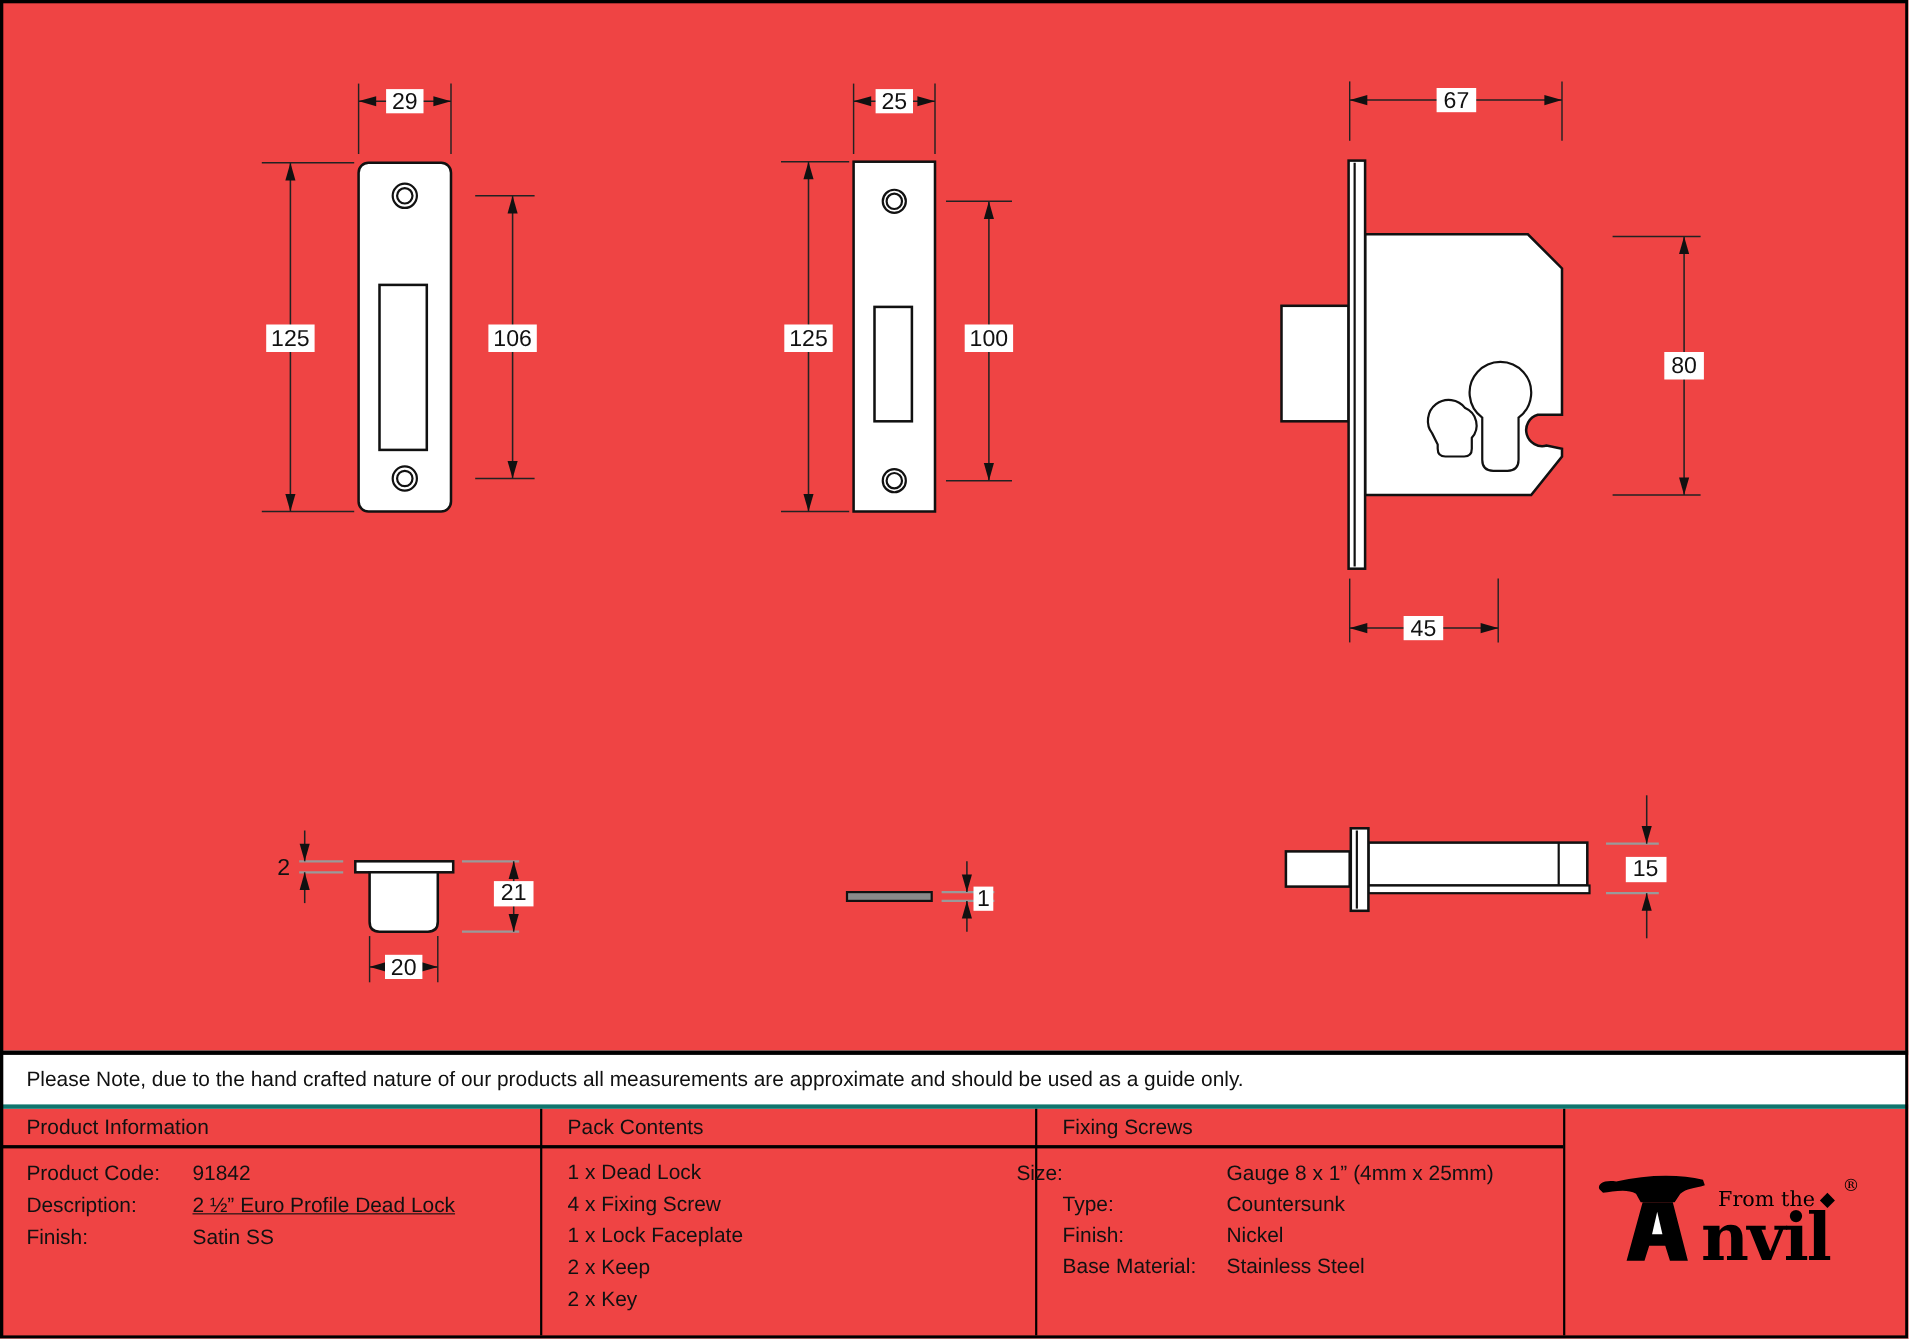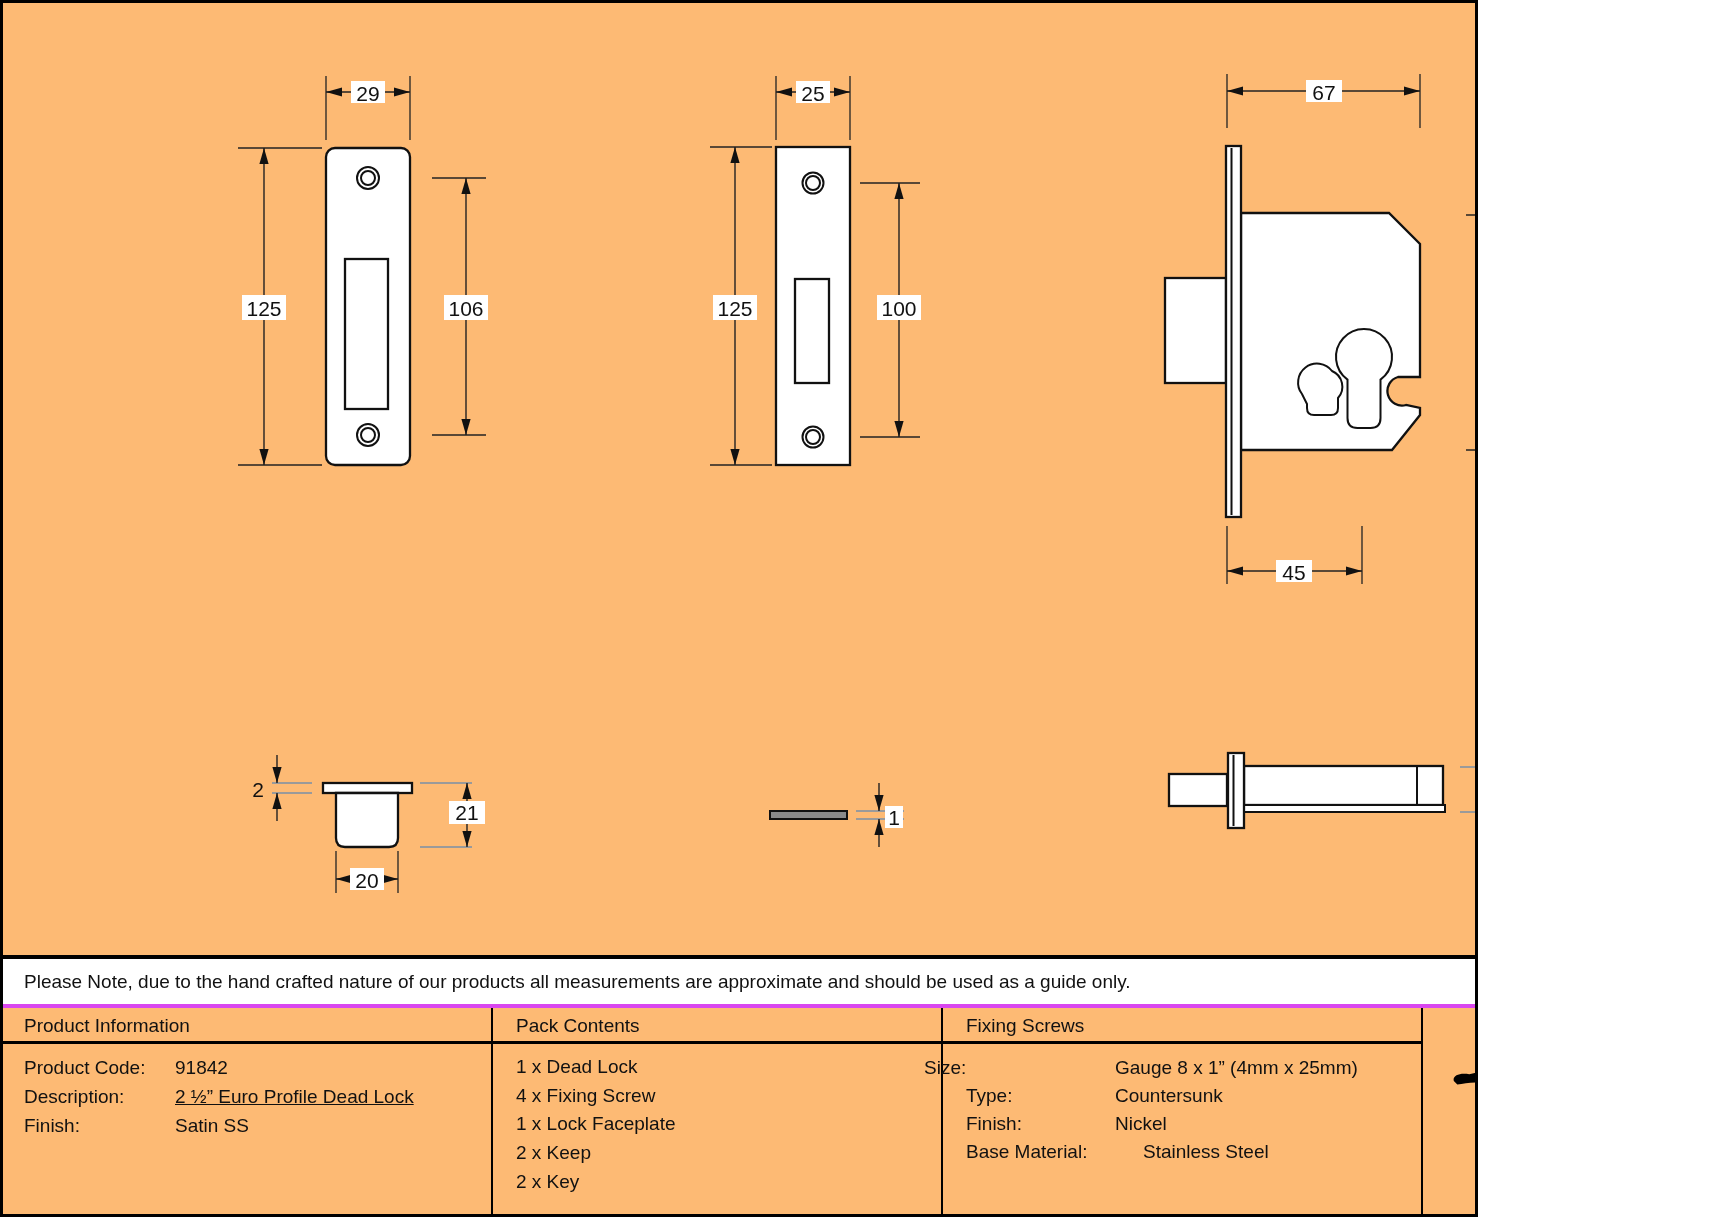--- a/index.html
+++ b/index.html
@@ -1,29 +1,29 @@
 <!DOCTYPE html>
 <html><head>
 <meta charset="utf-8">
 <style>
   html,body{margin:0;padding:0;background:#fff;}
-  .stage{position:relative;width:1478px;height:1217px;background:#fdba74;
+  .stage{position:relative;width:1735px;height:1217px;background:#ef4444;
          font-family:"Liberation Sans",sans-serif;color:#111;overflow:hidden;}
   .frame{position:absolute;inset:0;border:3px solid #000;pointer-events:none;z-index:50;}
   svg.drawings{position:absolute;left:0;top:0;}
   .part{fill:#fff;stroke:#111;stroke-width:2.3;}
   .thin{fill:#fff;stroke:#111;stroke-width:2;}
   .dimline{stroke:#222;stroke-width:1.4;fill:none;}
   .extline{stroke:#222;stroke-width:1.3;fill:none;}
   .refgray{stroke:#9a9a9a;stroke-width:2;fill:none;}
   .dimtxt{font-family:"Liberation Sans",sans-serif;font-size:21px;fill:#111;
           text-anchor:middle;dominant-baseline:central;}
   .mask{fill:#fff;stroke:none;}
   .note{position:absolute;left:0;top:955px;width:1735px;height:53px;box-sizing:border-box;
-        border-top:4px solid #000;border-bottom:4px solid #d946ef;display:flex;align-items:center;
+        border-top:4px solid #000;border-bottom:4px solid #0f766e;display:flex;align-items:center;
         padding-left:24px;font-size:19px;background:#fff;}
   .vline{position:absolute;top:1008px;height:206px;width:2px;background:#000;}
   .hline-header{position:absolute;top:1041px;left:0;width:1421px;height:3px;background:#000;}
   .th{position:absolute;font-size:19px;}
   .cell{position:absolute;font-size:19px;white-space:nowrap;}
   .logo-wrap{position:absolute;left:1423px;top:1008px;width:312px;height:206px;
              display:flex;align-items:center;justify-content:center;}
 </style>
 </head>
 <body>
@@ -195,21 +195,21 @@
   <div class="cell" style="left:516px;top:1142px;">2 x Keep</div>
   <div class="cell" style="left:516px;top:1171px;">2 x Key</div>
 
   <div class="cell" style="left:924px;top:1057px;">Size:</div>
   <div class="cell" style="left:1115px;top:1057px;">Gauge 8 x 1” (4mm x 25mm)</div>
   <div class="cell" style="left:966px;top:1085px;">Type:</div>
   <div class="cell" style="left:1115px;top:1085px;">Countersunk</div>
   <div class="cell" style="left:966px;top:1113px;">Finish:</div>
   <div class="cell" style="left:1115px;top:1113px;">Nickel</div>
   <div class="cell" style="left:966px;top:1141px;">Base Material:</div>
-  <div class="cell" style="left:1143px;top:1141px;text-align:center;">Stainless Steel</div>
+  <div class="cell" style="left:1115px;top:1141px;text-align:center;">Stainless Steel</div>
 
   <div class="logo-wrap">
     <svg width="258" height="108" viewBox="0 0 300 126">
       <g>
         <path d="M4,28 C2,22 10,18 22,20 C55,12 90,12 114,18 L116,24 C104,28 97,27 90,33 L84,42 L48,42 L43,33 C33,27 18,31 8,32 Z" fill="#000"></path>
         <path d="M50,42 L82,42 L98,104 L79,104 L74,88 L57,88 L52,104 L33,104 Z" fill="#000"></path>
         <path d="M60,76 L71,76 L65.5,52 Z" fill="#fff"></path>
       </g>
       <text x="130" y="46" font-family="DejaVu Serif, serif" font-size="22" fill="#000">From the</text>
       <path d="M246,32 L254,40 L246,48 L238,40 Z" fill="#000"></path>

